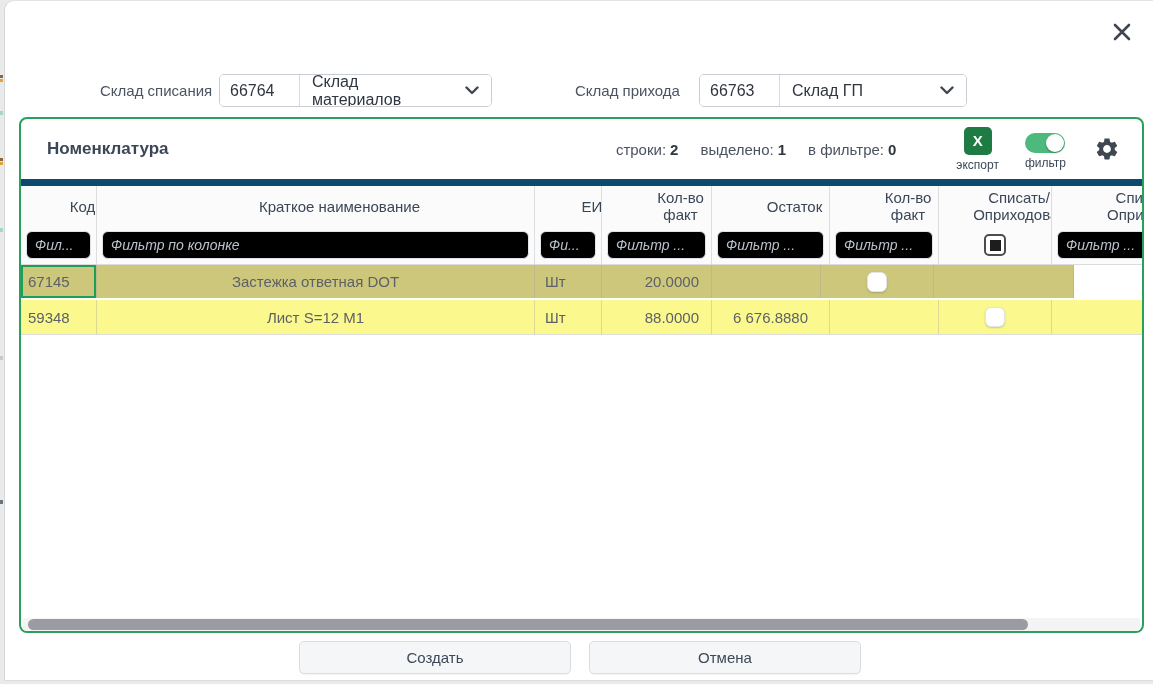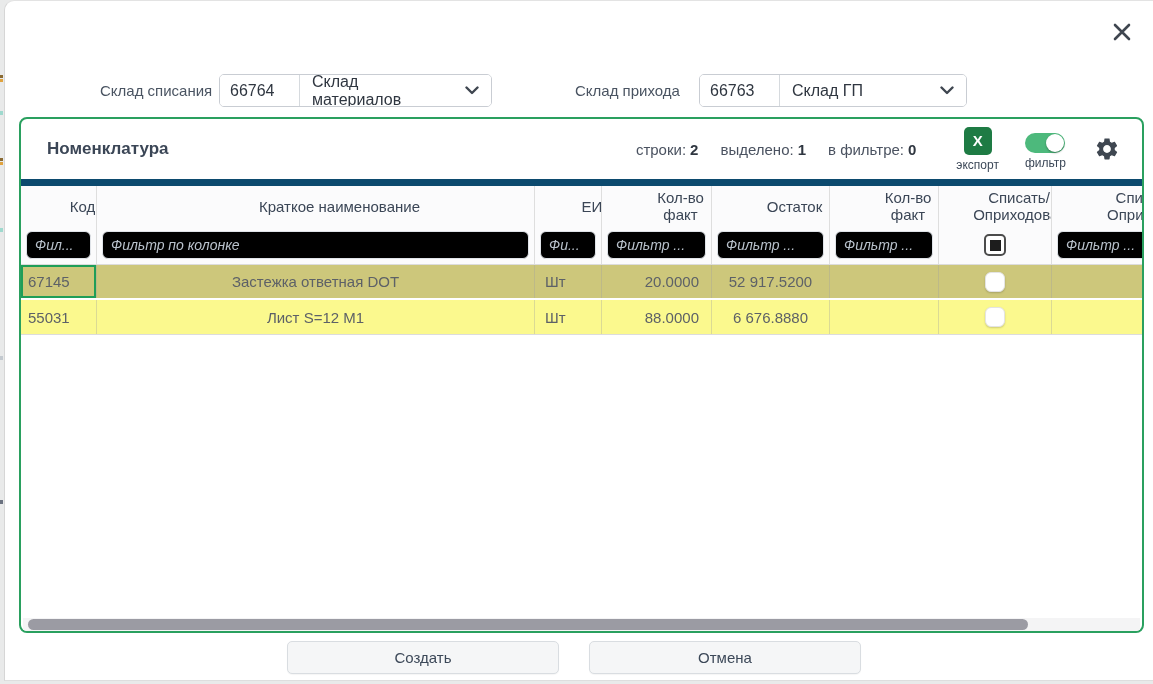--- a/index.html
+++ b/index.html
@@ -49,21 +49,21 @@
   .panel {
     position: absolute; left: 14px; top: 116px; width: 1125px; height: 516px;
     border: 2px solid #2aa05f; border-radius: 8px; background: #fff; overflow: hidden;
   }
   .panel-header {
     height: 67px; display: flex; align-items: center; padding: 0 22px 0 26px;
     border-bottom: 7px solid #0c4a6e;
   }
   .panel-title { font-size: 17px; font-weight: 700; color: #3b4656; }
   .panel-tools { margin-left: auto; display: flex; align-items: center; }
-  .stats { display: flex; align-items: center; font-size: 15px; color: #4a5260; margin-right: 14px; }
+  .stats { display: flex; align-items: center; font-size: 15px; color: #4a5260; margin-right: 34px; }
   .stat { margin-left: 22px; white-space: nowrap; }
   .stat b { color: #2f3640; margin-left: 4px; }
   .tool { display: flex; flex-direction: column; align-items: center; margin-left: 26px; cursor: pointer; }
   .tool-label { font-size: 12px; color: #3c4858; margin-top: 3px; }
   .xls-icon {
     width: 28px; height: 28px; background: #1e7b44; border-radius: 5px;
     color: #fff; font-weight: 700; font-size: 15px;
     display: flex; align-items: center; justify-content: center;
   }
   .toggle {
@@ -129,21 +129,21 @@
     background: #9b9ba3; border-radius: 6px; cursor: grab;
   }
 
   
   .footer-btn {
     position: absolute; top: 640px; height: 33px; width: 272px;
     background: #f5f6f7; border: 1px solid #d9dde1; border-radius: 5px;
     font-size: 15px; color: #3c4858; display: flex; align-items: center; justify-content: center;
     cursor: pointer; box-shadow: 0 1px 1px rgba(0,0,0,.04);
   }
-  .btn-create { left: 282px; }
+  .btn-create { left: 294px; }
   .btn-cancel { left: 584px; }
 </style>
 </head>
 <body>
 
 <div>
   <div class="sliver-dash" style="top:75px;height:3px;background:#8a6a33"></div>
   <div class="sliver-dash" style="top:79px;height:3px;background:#e0a33e"></div>
   <div class="sliver-dash" style="top:111px;height:4px;background:#9fd9ce"></div>
   <div class="sliver-dash" style="top:158px;height:3px;background:#8a6a33"></div>
@@ -258,29 +258,28 @@
         <div class="fcell c7">
             <input placeholder="Фильтр ..." style="">
           </div>
       </div>
 
       <div class="trow drow row-selected">
         <div class="dcell c0 al cell-focus">67145</div>
         <div class="dcell c1 ac">Застежка ответная DOT</div>
         <div class="dcell c2 al" style="padding-left:10px">Шт</div>
         <div class="dcell c3 ar">20.0000</div>
-        <div class="dcell c4 ac">52 917.5200</div>
         <div class="dcell c5"></div>
         <div class="dcell c6 ac">
             <span class="rowchk"></span>
           </div>
         <div class="dcell c7"></div>
       </div>
       <div class="trow drow row-plain">
-        <div class="dcell c0 al">55031</div>
+        <div class="dcell c0 al">59348</div>
         <div class="dcell c1 ac">Лист S=12 М1</div>
         <div class="dcell c2 al" style="padding-left:10px">Шт</div>
         <div class="dcell c3 ar">88.0000</div>
         <div class="dcell c4 ac">6 676.8880</div>
         <div class="dcell c5"></div>
         <div class="dcell c6 ac">
             <span class="rowchk"></span>
           </div>
         <div class="dcell c7"></div>
       </div>

